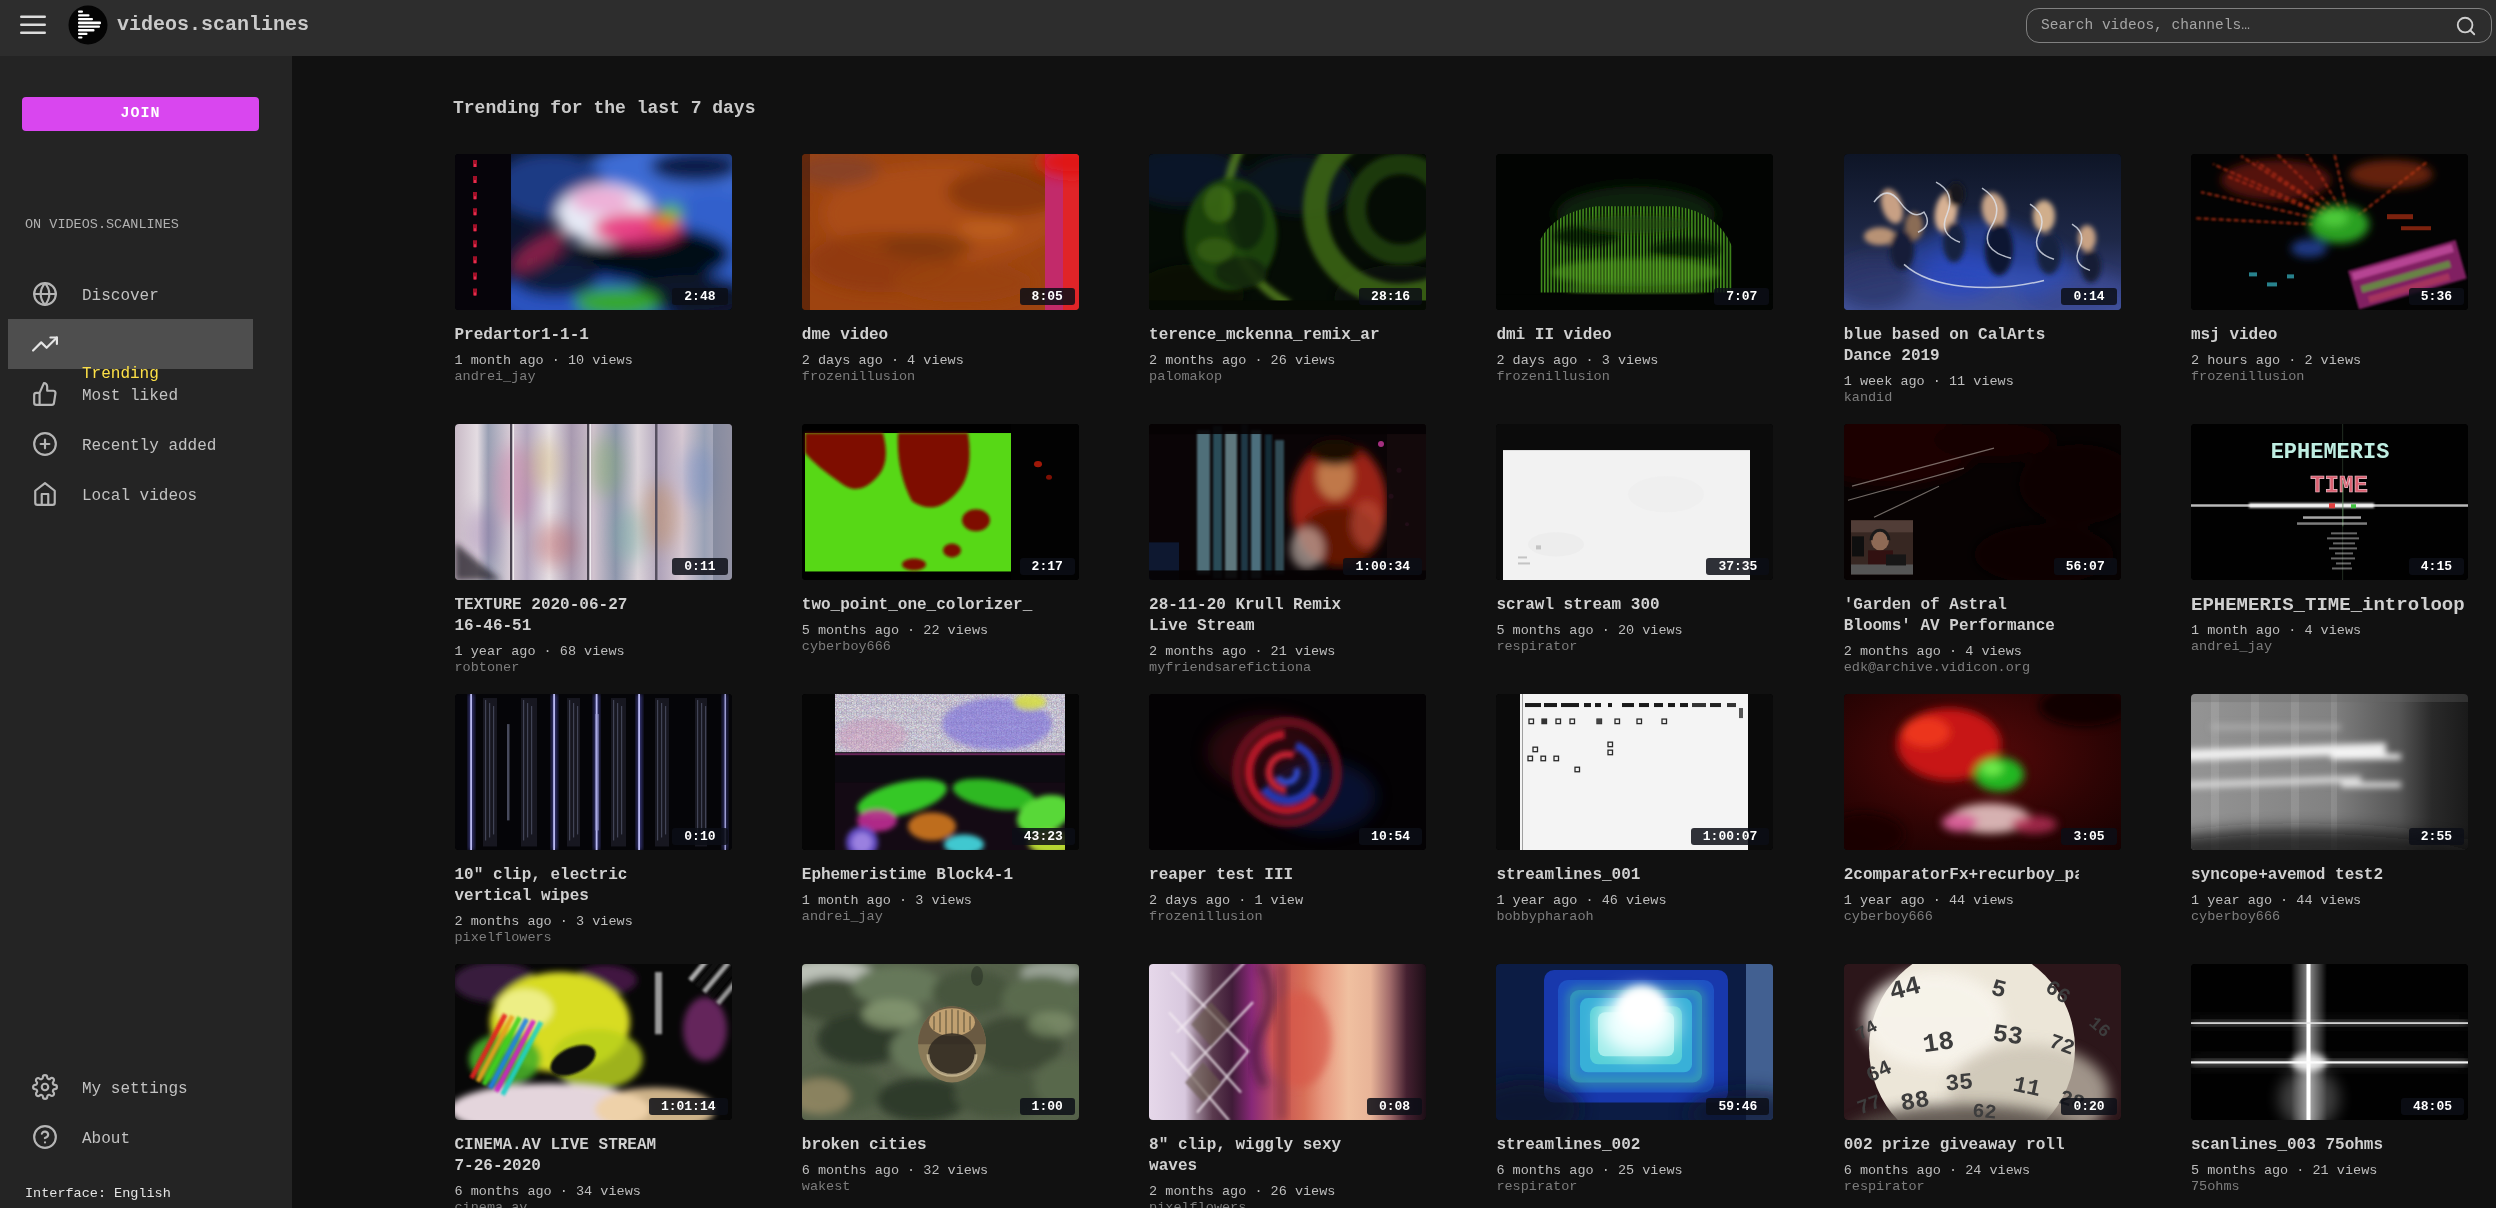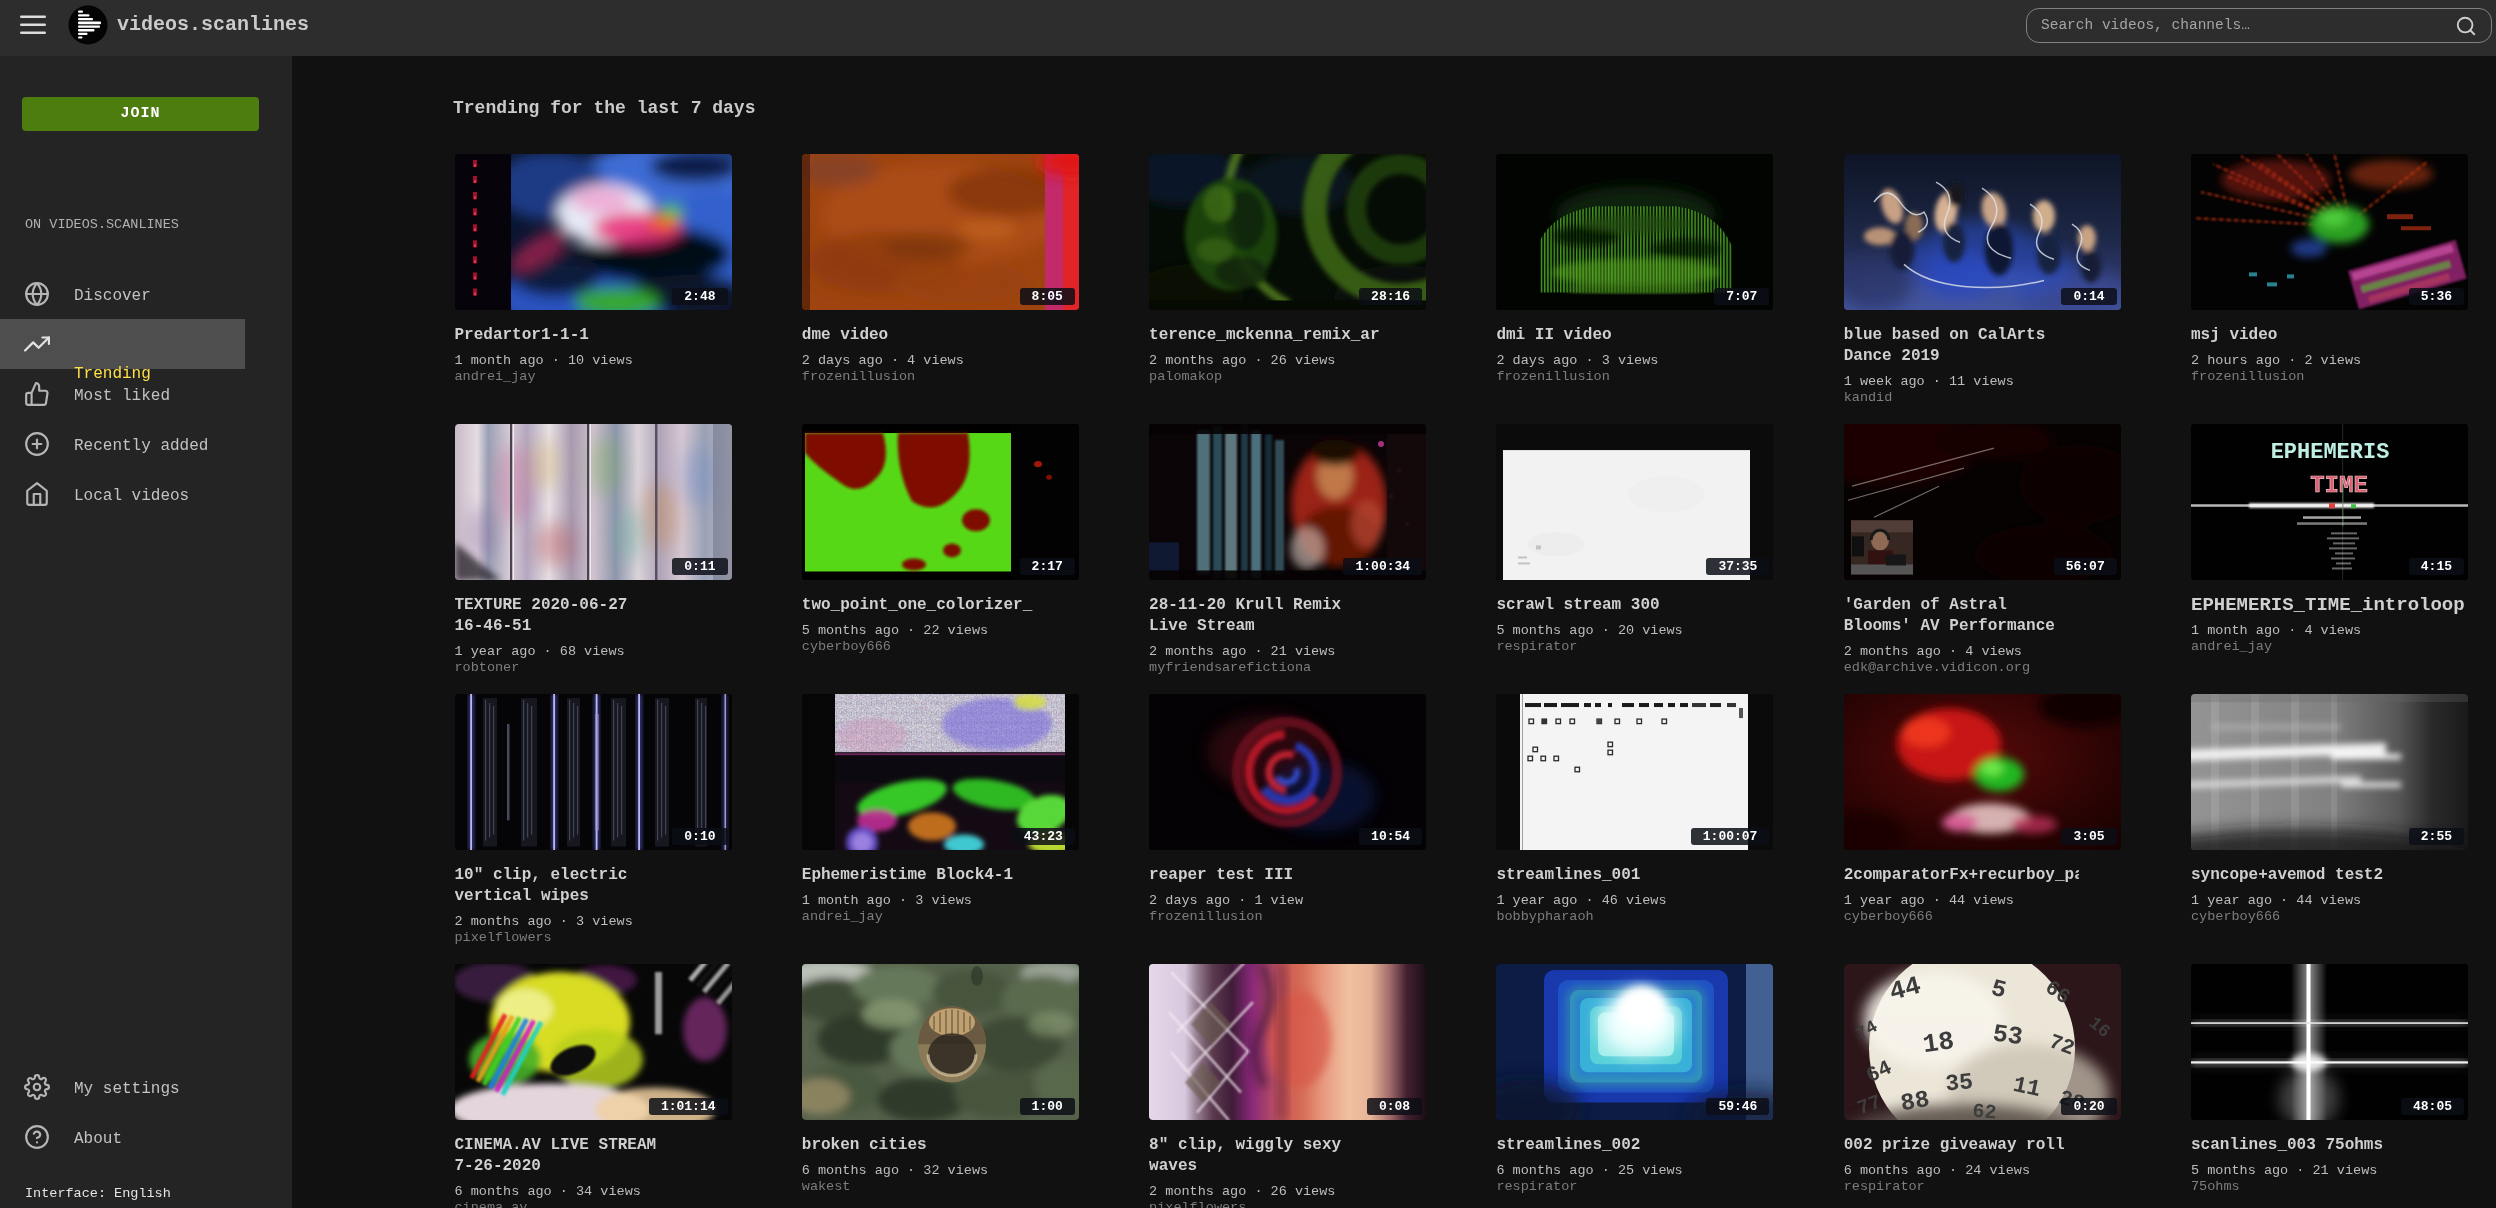--- a/index.html
+++ b/index.html
@@ -8,26 +8,26 @@
 #topbar { position:absolute; left:0; top:0; width:2496px; height:56px; background:#2d2d2d; }
 #burger { position:absolute; left:20px; top:13px; }
 #logo { position:absolute; left:66px; top:3px; }
 #brand { position:absolute; left:117px; top:13px; font-size:20px; line-height:24px;
   font-weight:bold; color:#cacaca; }
 #search { position:absolute; left:2026px; top:8px; width:466px; height:35px;
   border:1px solid #818181; border-radius:13px; color:#a5a5a5; font-size:14.5px;
   line-height:33px; padding-left:14px; }
 #searchico { position:absolute; left:2455px; top:15px; }
 #sidebar { position:absolute; left:0; top:56px; width:292px; height:1152px; background:#242424; }
-#join { position:absolute; left:22px; top:41px; width:237px; height:34px; background:#4d7c0f;
+#join { position:absolute; left:22px; top:41px; width:237px; height:34px; background:#d946ef;
   border-radius:4px; color:#ffffff; font-weight:bold; font-size:15px; line-height:34px;
   text-align:center; letter-spacing:1px; }
 #onlabel { position:absolute; left:25px; top:160px; font-size:13.5px; line-height:17.5px;
   color:#b0b0b0; }
-.mi { position:absolute; left:0; width:245px; height:50px; }
+.mi { position:absolute; left:8px; width:245px; height:50px; }
 .mi .ico { position:absolute; left:24px; top:12px; width:26px; height:26px; }
 .mi .lbl { position:absolute; left:74px; top:2px; line-height:50px; font-size:16px; color:#c2c2c2; }
 .mi.active { background:#4e4e4e; }
 .mi.active .lbl { color:#fde047;margin-top:28px; }
 .iface { position:absolute; left:25px; top:1130px; font-size:13.5px; color:#e5e5e5; }
 #heading { position:absolute; left:453px; top:96px; font-size:18px; line-height:24px;
   font-weight:bold; color:#c9c9c9; }
 .card { position:absolute; width:277px; }
 .th { position:relative; width:277px; height:156.5px; border-radius:4px; overflow:hidden;
   background:#000; }

